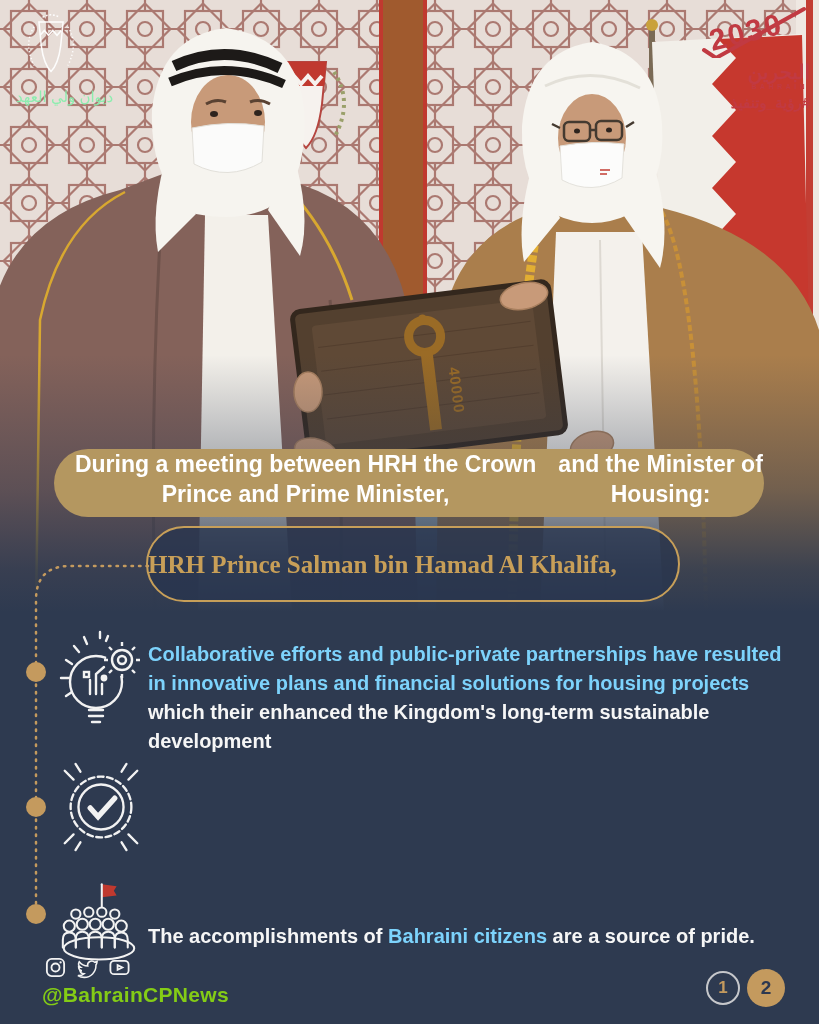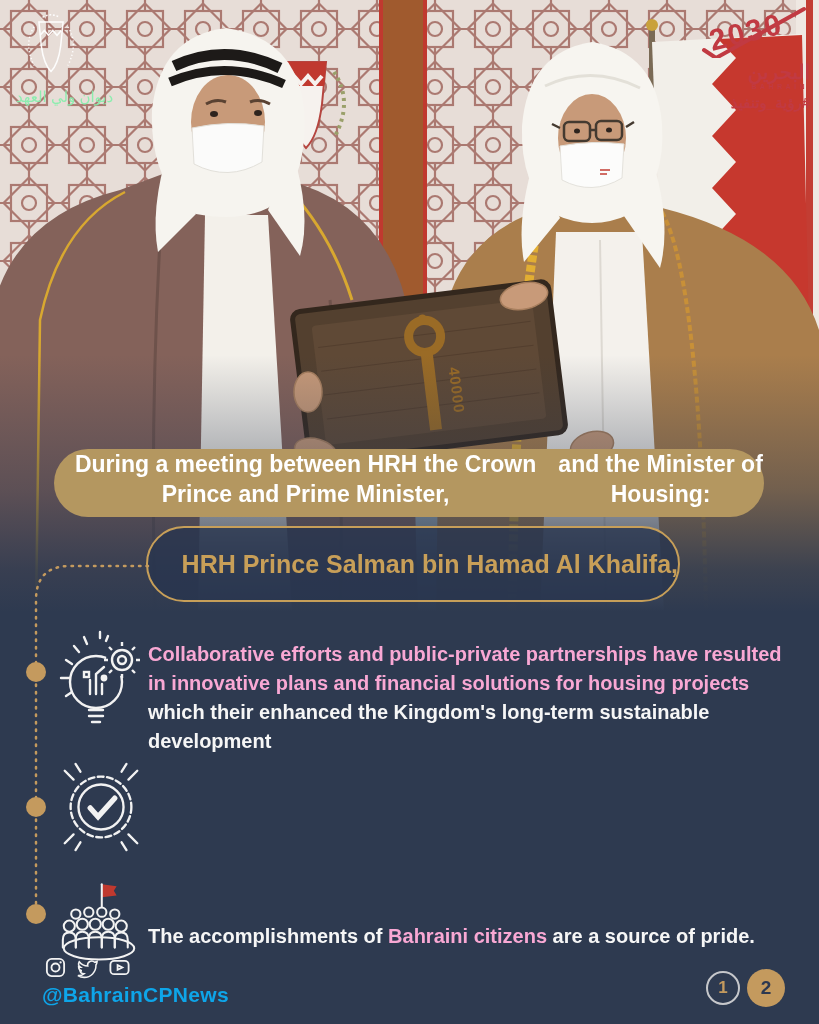--- a/index.html
+++ b/index.html
@@ -21,30 +21,30 @@
   .logo-2030 .hash{font-size:15px;font-weight:bold;}
 
   
   .banner{left:54px;top:449px;width:710px;height:68px;background:#b49760;border-radius:34px;
     color:#fff;font-weight:bold;font-size:23px;line-height:30px;text-align:center;
     display:flex;flex-direction:row;justify-content:center;}
 
   
   .heading{left:146px;top:526px;width:534px;height:76px;border:2px solid #c79f59;border-radius:40px;
     background:rgba(40,53,78,.78);color:#c89f58;font-weight:bold;font-size:25px;line-height:33px;
-    text-align:right;display:flex;flex-direction:column;justify-content:center;box-sizing:border-box;}
+    text-align:left;display:flex;flex-direction:column;justify-content:center;box-sizing:border-box;font-family:Liberation Serif, serif;}
 
   
   .bullet{left:148px;width:650px;color:#f6f6f6;font-weight:bold;font-size:20px;line-height:29px;}
-  .bullet .gold{color:#f9a8d4;}
+  .bullet .gold{color:#7dd3fc;}
   .b1{top:620px;} .b2{top:752px;} .b3{top:902px;white-space:nowrap;}
 
   
   .social{left:44px;top:956px;display:flex;gap:9px;}
-  .handle{left:42px;top:983px;color:#0ea5e9;font-size:21px;font-weight:600;letter-spacing:.3px;}
+  .handle{left:42px;top:983px;color:#84cc16;font-size:21px;font-weight:600;letter-spacing:.3px;}
   .page-dot{border-radius:50%;display:flex;align-items:center;justify-content:center;font-weight:bold;}
   .p1{left:706px;top:971px;width:34px;height:34px;border:2px solid rgba(225,225,225,.85);
       color:#c49a5e;font-size:17px;box-sizing:border-box;}
   .p2{left:747px;top:969px;width:38px;height:38px;background:#c49a5e;color:#2c3850;font-size:19px;}
 </style>
 </head>
 <body>
 
 <div class="canvas">
 

